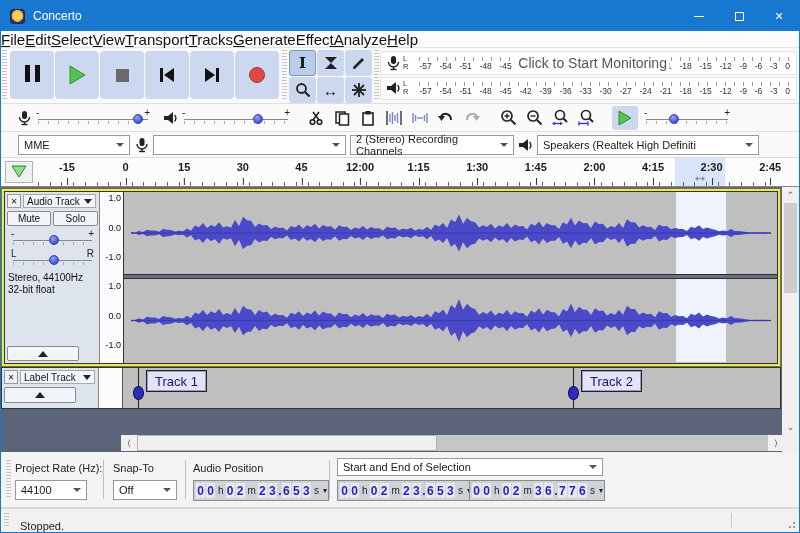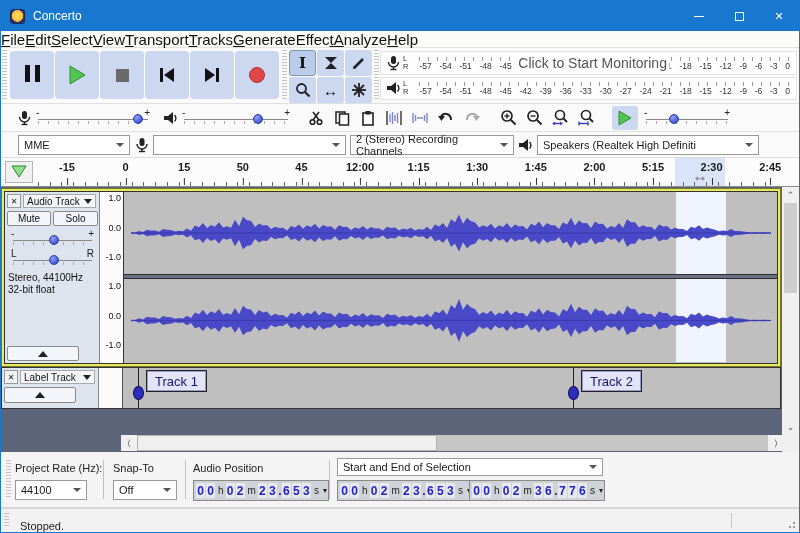--- a/index.html
+++ b/index.html
@@ -506,28 +506,28 @@
     <div class="pin-btn">
       <svg width="18" height="14">
           <polygon points="2,1 16,1 9,12" fill="#8ee08e" stroke="#2f7f2f"></polygon>
         </svg>
       </div>
     <div class="tl-labels">
 
     <span class="tl-label" style="--i: 0;">-15</span>
         <span class="tl-label" style="--i: 1;">0</span>
         <span class="tl-label" style="--i: 2;">15</span>
-        <span class="tl-label" style="--i: 3;">50</span>
+        <span class="tl-label" style="--i: 3;">30</span>
         <span class="tl-label" style="--i: 4;">45</span>
         <span class="tl-label" style="--i: 5;">12:00</span>
         <span class="tl-label" style="--i: 6;">1:15</span>
         <span class="tl-label" style="--i: 7;">1:30</span>
         <span class="tl-label" style="--i: 8;">1:45</span>
         <span class="tl-label" style="--i: 9;">2:00</span>
-        <span class="tl-label" style="--i: 10;">5:15</span>
+        <span class="tl-label" style="--i: 10;">4:15</span>
         <span class="tl-label" style="--i: 11;">2:30</span>
         <span class="tl-label" style="--i: 12;">2:45</span>
       </div>
     <div class="tl-minor"></div>
     <div class="ruler-arrow">↔</div>
   </div>
 
   <div class="row tracks">
 
     <div class="audio-track">

